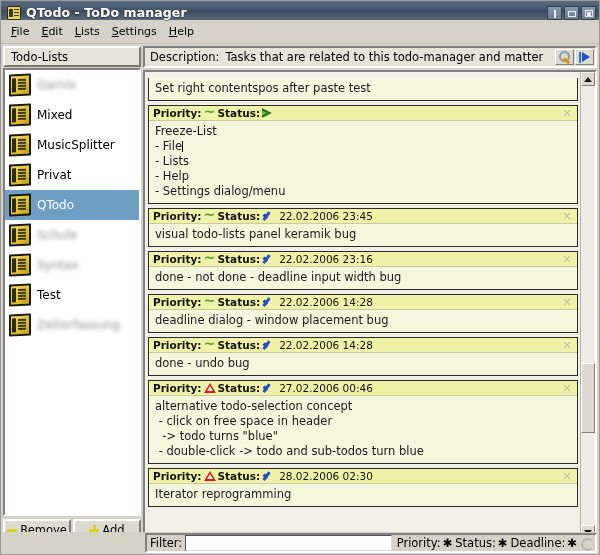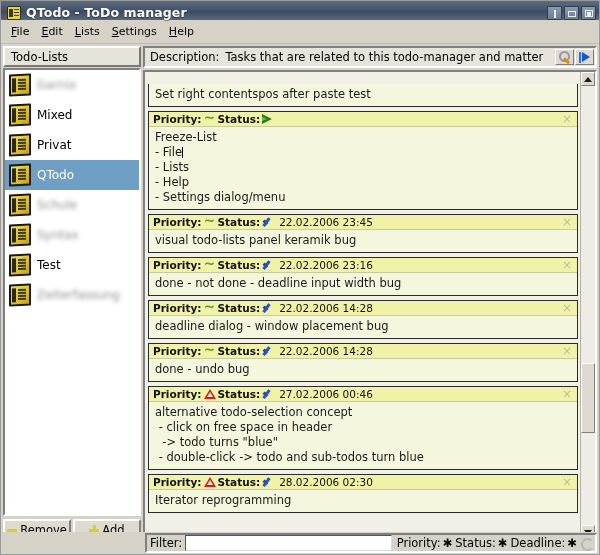--- a/index.html
+++ b/index.html
@@ -253,21 +253,21 @@
     min-width: 0;
   }
   .todo-card {
     border: 1px solid #2a2a2a;
     background: #f4f6dd;
     margin-bottom: 4px;
     position: relative;
   }
   .todo-card.partial-top {
     border-top: 0;
-    margin-top: 12px;
+    margin-top: 6px;
   }
   .todo-head {
     background: #f0f2a8;
     border-bottom: 1px solid #c8caa0;
     height: 15px;
     display: flex; align-items: center;
     padding: 0 3px 0 4px;
     font-size: 10.5px;
     font-weight: bold;
     color: #111;
@@ -487,20 +487,24 @@
     <div class="leftpanel">
       <div class="lp-header">Todo-Lists</div>
       <div class="listbox" id="list-container">
           <div class="listrow">
             <span class="list-icon"></span>
             <span class="lr-label blurred">Garnix</span>
           </div>
           <div class="listrow">
             <span class="list-icon"></span>
             <span class="lr-label">Mixed</span>
+          </div>
+          <div class="listrow">
+            <span class="list-icon"></span>
+            <span class="lr-label">MusicSplitter</span>
           </div>
           <div class="listrow">
             <span class="list-icon"></span>
             <span class="lr-label">Privat</span>
           </div>
           <div class="listrow selected">
             <span class="list-icon"></span>
             <span class="lr-label">QTodo</span>
           </div>
           <div class="listrow">

